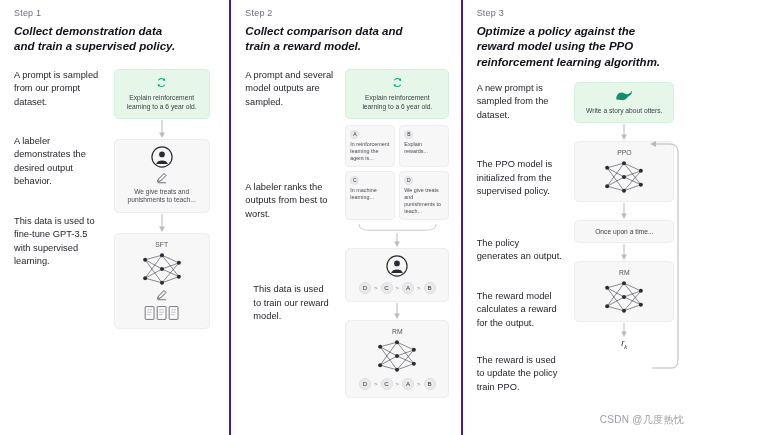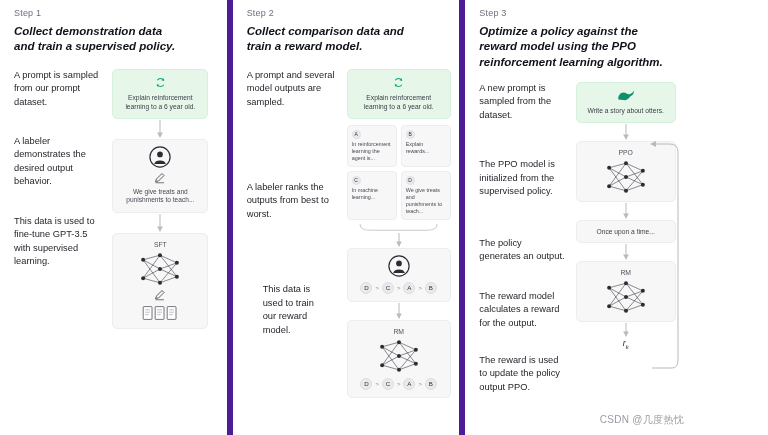--- a/index.html
+++ b/index.html
@@ -15,21 +15,21 @@
     position: relative;
     width: 692px; height: 435px;
     display: flex;
   }
   .col {
     position: relative;
     padding: 8px 14px 0 14px;
     flex: 1 1 0;
     min-width: 0;
   }
-  .col + .col { border-left: 6px solid #4c1d95; }
+  .col + .col { border-left: 2px solid #4c1d95; }
 
   .step-kicker {
     font-size: 9px;
     color: #6e6e80;
     margin: 0 0 6px 0;
     letter-spacing: .2px;
   }
   .step-title {
     font-size: 11.5px;
     font-weight: bold;
@@ -299,21 +299,21 @@
 
   <div class="col">
     <div class="step-kicker">Step 2</div>
     <div class="step-title" style="white-space:pre-line;">Collect comparison data and
 train a reward model.</div>
 
     <div class="body">
       <div class="textcol wide">
         <p style="margin:0 0 72px 0">A prompt and several model outputs are sampled.</p>
         <p style="margin:0 0 62px 0">A labeler ranks the outputs from best to worst.</p>
-        <p style="margin:16px">This data is used to train our reward model.</p>
+        <p style="margin:8px">This data is used to train our reward model.</p>
       </div>
 
       <div class="graphcol">
         <div style="width:104px;margin:0 auto">
 
           <div class="card green s1-box">
             <div class="icon-row">
               <svg class="loop-icon" viewBox="0 0 24 24">
                 <path d="M6 8 A7 7 0 0 1 18 8" fill="none" stroke="#10a37f" stroke-width="2"></path>
                 <path d="M18 16 A7 7 0 0 1 6 16" fill="none" stroke="#10a37f" stroke-width="2"></path>
@@ -426,21 +426,21 @@
     <div class="step-title tall" style="white-space:pre-line;">Optimize a policy against the
 reward model using the PPO
 reinforcement learning algorithm.</div>
 
     <div class="body">
       <div class="textcol">
         <p style="margin:0 0 36px 0">A new prompt is sampled from the dataset.</p>
         <p style="margin:16px 0 38px 0">The PPO model is initialized from the supervised policy.</p>
         <p style="margin:0 0 26px 0">The policy generates an output.</p>
         <p style="margin:2px 0 24px 0">The reward model calculates a reward for the output.</p>
-        <p style="margin:0">The reward is used to update the policy output PPO.</p>
+        <p style="margin:0">The reward is used to update the policy train PPO.</p>
       </div>
 
       <div class="graphcol s3-wrap">
         <div style="width:100px;margin:0 auto">
 
           <div class="card green s1-box">
             <div class="icon-row">
               <svg class="otter-icon" viewBox="0 0 34 22">
                 <path d="M4 18 C3 12 7 6 13 6 C17 6 19 9 22 9 C26 9 28 5 30 3 C31 7 29 11 25 12 C23 15 20 18 16 19 Z" fill="#0f8f6b"></path>
                 <circle cx="27.5" cy="5.5" r="0.9" fill="#ffffff"></circle>

